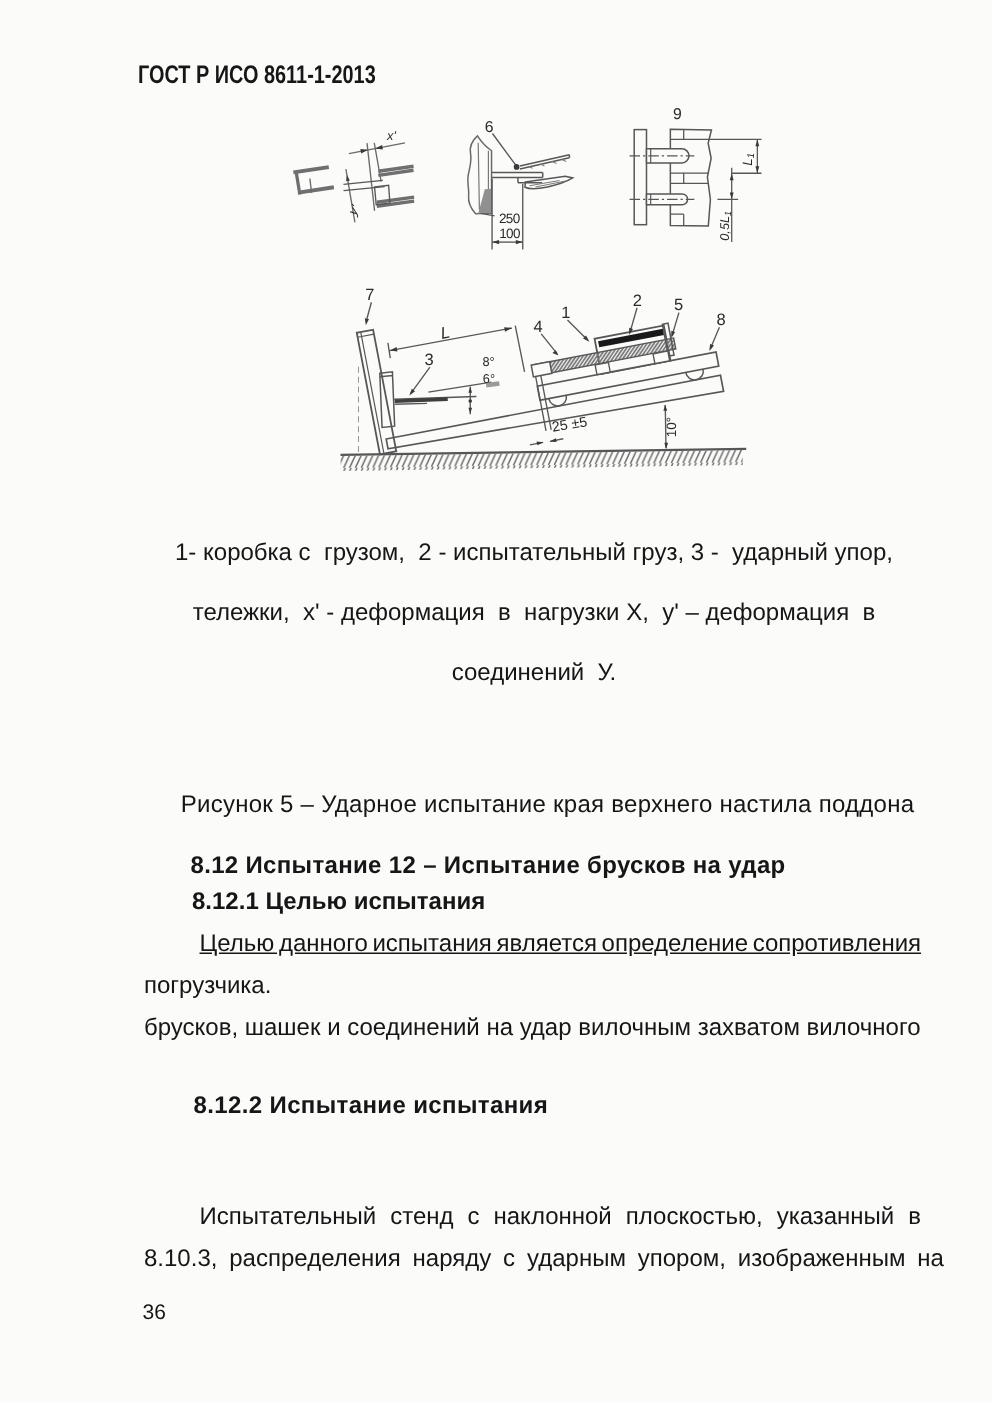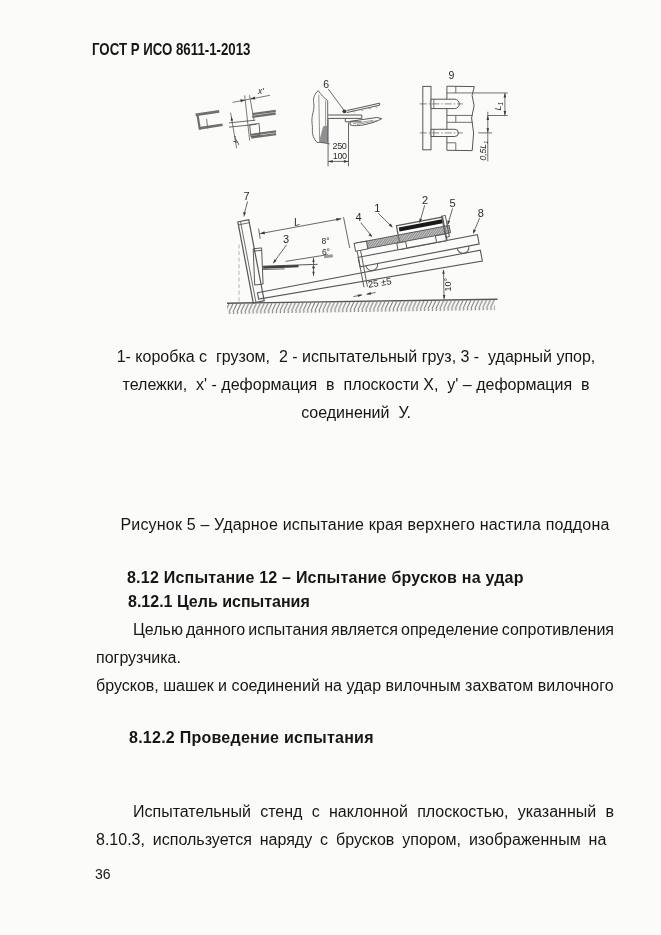--- a/index.html
+++ b/index.html
@@ -1,17 +1,17 @@
 <!DOCTYPE html>
 <html><head><meta charset="utf-8"><style>
 html,body{margin:0;padding:0;}
 body{position:relative;width:661px;height:935px;background:#fbfbfa;font-family:"Liberation Sans",sans-serif;color:#161616;overflow:hidden;}
 .abs{position:absolute;}
 .t16{font-size:16px;line-height:28px;}
-.ctr{text-align:center;white-space:pre;}
+.ctr{text-align:center;white-space:pre;margin-top:12px;}
 .b{font-weight:bold;}
 </style></head><body>
 
 <div class="abs b" style="left:92px;top:41px;font-size:17px;line-height:17px;transform:scaleX(0.78);transform-origin:0 0;white-space:nowrap;">ГОСТ Р ИСО 8611-1-2013</div>
 
 <svg class="abs" style="left:0;top:0;" width="661" height="935" viewBox="0 0 661 935" fill="none" stroke-linecap="butt">
 <defs>
 <pattern id="hs" width="2.7" height="2.7" patternUnits="userSpaceOnUse">
         <path d="M-1,3.7 L3.7,-1 M0.35,5.05 L5.05,0.35 M-2.35,2.35 L2.35,-2.35" stroke="#767676" stroke-width="1.15"></path>
       </pattern>
@@ -185,36 +185,36 @@
 
 <path d="M443.5,270.0 L444.0,298.9" stroke-width="0.9"></path>
 <polygon points="443.4,269.6 442.3,273.8 444.8,273.8" fill="#3a3a3a" stroke="none"></polygon>
 <polygon points="444.1,299.3 442.9,295.1 445.4,295.1" fill="#3a3a3a" stroke="none"></polygon>
 <text font-size="9" fill="#2a2a2a" stroke="none" font-family="Liberation Sans" transform="translate(450.5,291.5) rotate(-90)">10°</text>
 </g>
 </svg>
 
 <div class="abs t16" style="left:96px;top:342.5px;width:520px;">
 <div class="ctr">1- коробка с  грузом,  2 - испытательный груз, 3 -  ударный упор,</div>
-<div class="ctr">тележки,  х' - деформация  в  плоскости Х,  у' – деформация  в</div>
+<div class="ctr">тележки,  х' - деформация  в  нагрузки Х,  у' – деформация  в</div>
 <div class="ctr">соединений  У.</div>
 </div>
 
 <div class="abs t16 ctr" style="left:105px;top:510.5px;width:520px;letter-spacing:0.18px;">Рисунок 5 – Ударное испытание края верхнего настила поддона</div>
 
 <div class="abs t16 b" style="left:127px;top:564px;letter-spacing:0.22px;white-space:nowrap;">8.12 Испытание 12 – Испытание брусков на удар</div>
 
-<div class="abs t16 b" style="left:128px;top:588px;white-space:nowrap;">8.12.1 Цель испытания</div>
+<div class="abs t16 b" style="left:128px;top:588px;white-space:nowrap;">8.12.1 Целью испытания</div>
 
 <div class="abs t16" style="left:96px;top:615.5px;width:518px;white-space:nowrap;">
-<div style="padding-left:37px;word-spacing:-1.34px;">Целью данного испытания является определение сопротивления</div>
+<div style="padding-left:37px;word-spacing:-1.34px;text-decoration:underline;">Целью данного испытания является определение сопротивления</div>
 <div>погрузчика.</div>
 <div style="word-spacing:0px;">брусков, шашек и соединений на удар вилочным захватом вилочного</div>
 </div>
 
-<div class="abs t16 b" style="left:129px;top:723.5px;letter-spacing:0.25px;white-space:nowrap;">8.12.2 Проведение испытания</div>
+<div class="abs t16 b" style="left:129px;top:723.5px;letter-spacing:0.25px;white-space:nowrap;">8.12.2 Испытание испытания</div>
 
 <div class="abs t16" style="left:96px;top:798px;width:518px;white-space:nowrap;">
 <div style="padding-left:37px;word-spacing:4.88px;">Испытательный стенд с наклонной плоскостью, указанный в</div>
-<div style="word-spacing:3.47px;">8.10.3, используется наряду с брусков упором, изображенным на</div>
+<div style="word-spacing:3.47px;">8.10.3, распределения наряду с ударным упором, изображенным на</div>
 </div>
 
 <div class="abs" style="left:95px;top:866.5px;font-size:14px;line-height:14px;">36</div>
 
 </body></html>

